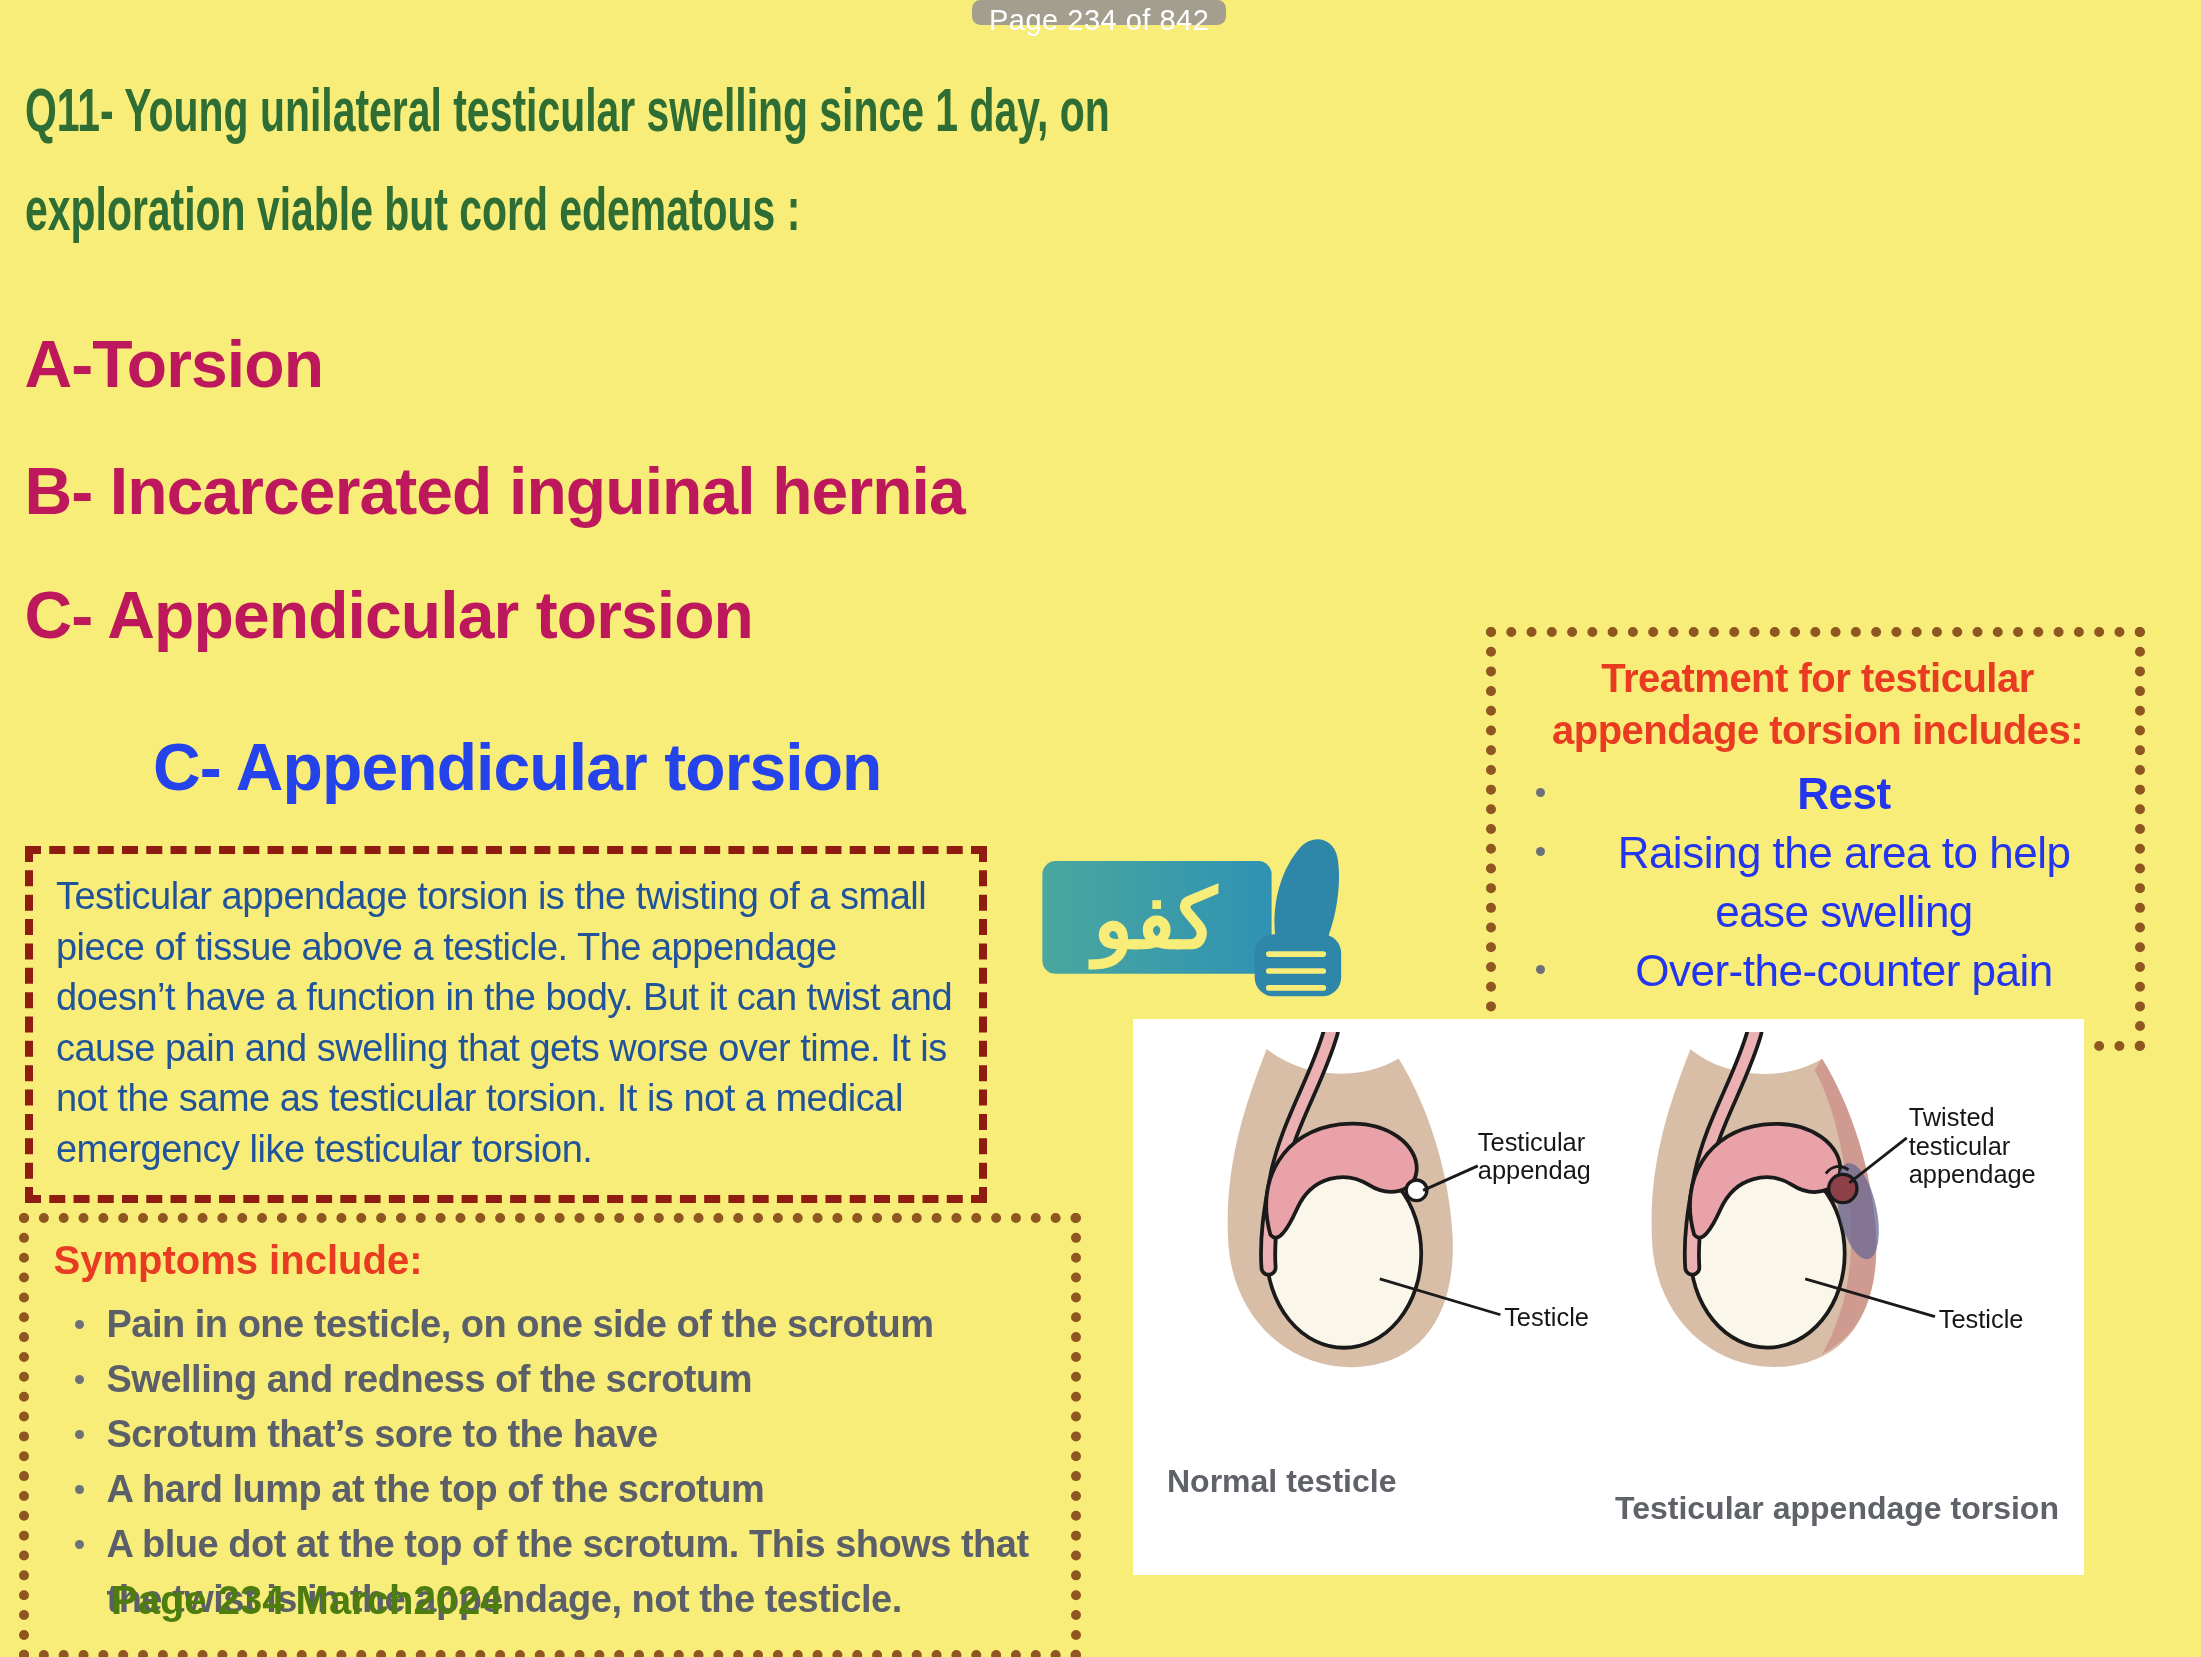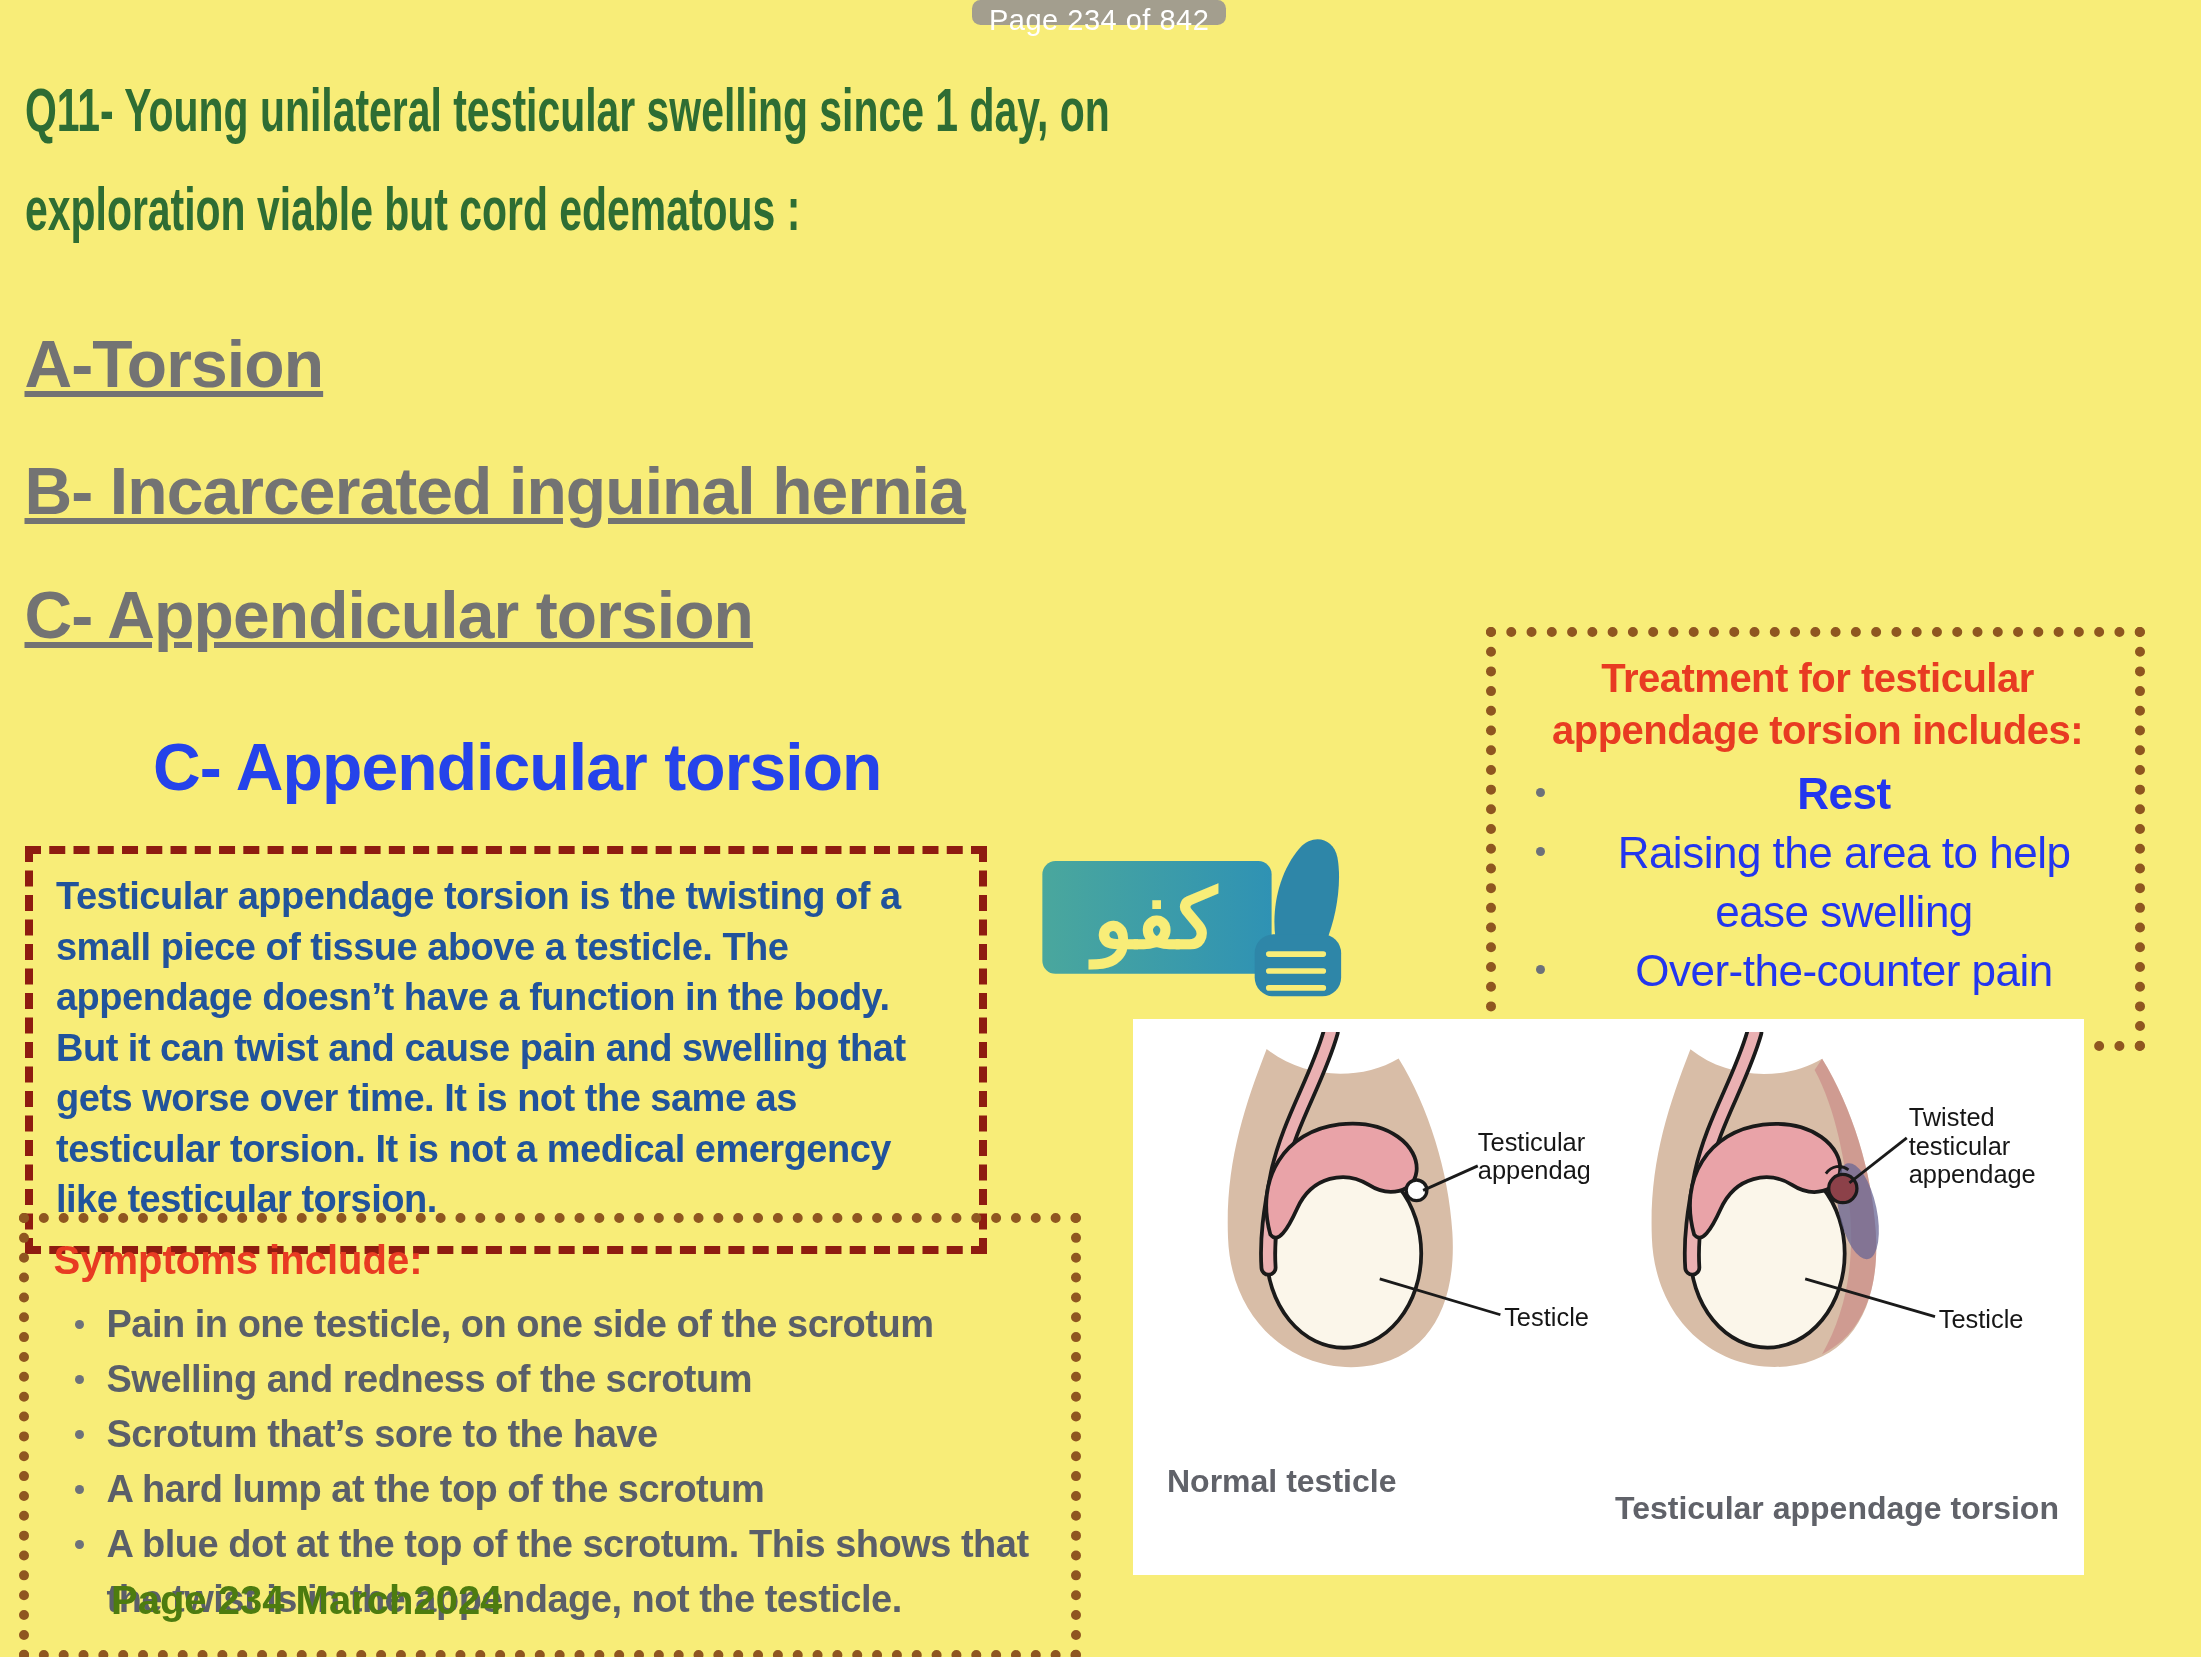--- a/index.html
+++ b/index.html
@@ -24,39 +24,39 @@
   
   .q-title {
     left:24.5px; top:60px; width:1930px;
     color:#2e6d33; font-weight:bold; font-size:62px; line-height:1.6;
     transform:scaleX(0.66); transform-origin:left top;
     white-space:nowrap;
   }
 
   
   .option {
-    left:24.5px; color:#737373; font-weight:bold; font-size:66px; line-height:1;
-    white-space:nowrap; letter-spacing:-0.9px;text-decoration:underline;
+    left:24.5px; color:#be185d; font-weight:bold; font-size:66px; line-height:1;
+    white-space:nowrap; letter-spacing:-0.9px;
   }
   .option-a { top:331px; }
   .option-b { top:458px;text-align:center; }
   .option-c { top:582px; }
 
   .answer {
     left:153px; top:734px;
     color:#2543ea; font-weight:bold; font-size:66px; line-height:1;
     white-space:nowrap; letter-spacing:-0.9px;
   }
 
   
   .desc-box {
     left:25.4px; top:846px; width:962px; box-sizing:border-box;
     border:8.5px dashed #8e1c10;
     padding:17px 21px 21px 22.6px;
-    color:#21539b; font-weight:bold; font-size:38px; line-height:1.33;
+    color:#21539b; font-weight:normal; font-size:38px; line-height:1.33;
     letter-spacing:-0.5px;
   }
 
   
   .dotted { border:10.4px dotted #8f5620; box-sizing:border-box; }
 
   .treat-box { left:1486px; top:627px; width:659px; padding:15px 15px 40px 19px;text-align:center; }
   .treat-title { color:#e83b22; font-weight:bold; font-size:40px; line-height:1.3; letter-spacing:-0.5px; }
   ul.plain { list-style:none; margin:9.4px 0 0 0; padding:0; }
   ul.plain li { position:relative; padding-left:53px; }

